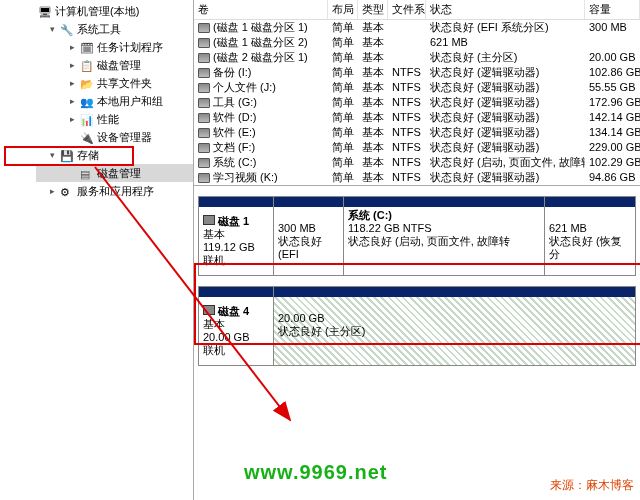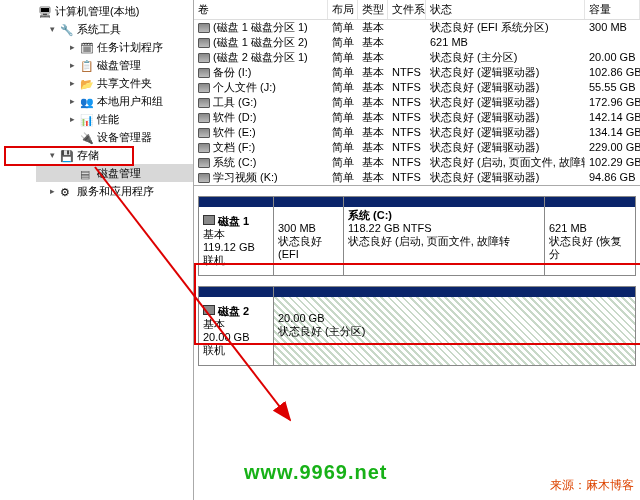--- a/index.html
+++ b/index.html
@@ -273,21 +273,21 @@
             <div class="part-top"></div>
             <div class="part-body"><br><span>621 MB</span><br><span>状态良好 (恢复分</span></div>
           </div>
         </div>
       </div>
 
       <div class="disk-row" style="min-height:68px">
         <div class="disk-head">
           <div class="disk-head-top"></div>
           <div class="disk-head-body">
-            <span class="disk-ico"></span><b>磁盘 2</b><br>
+            <span class="disk-ico"></span><b>磁盘 4</b><br>
             <span>基本</span><br>
             <span>20.00 GB</span><br>
             <span>联机</span>
           </div>
         </div>
         <div class="disk-parts">
           <div class="part pattern" style="flex:1">
             <div class="part-top"></div>
             <div class="part-body"><br><span>20.00 GB</span><br><span>状态良好 (主分区)</span></div>
           </div>

